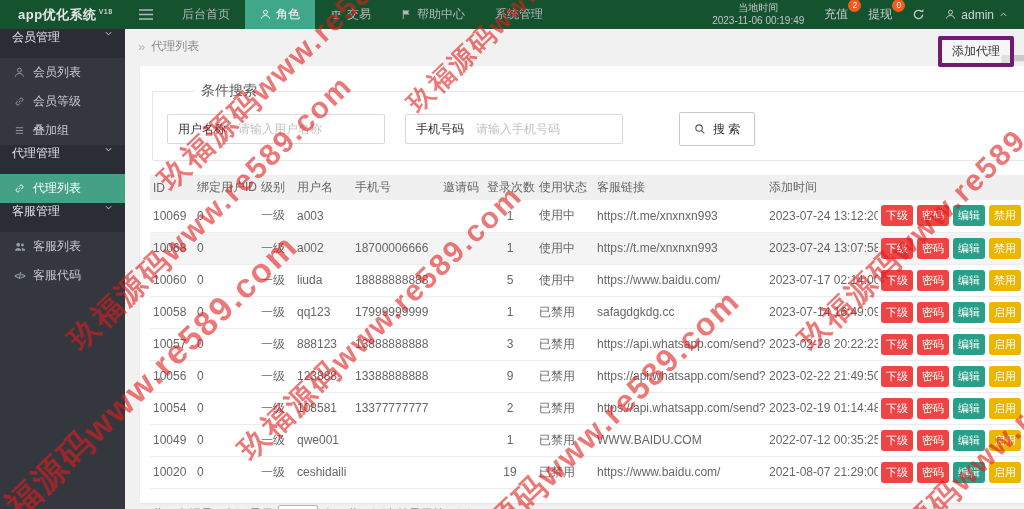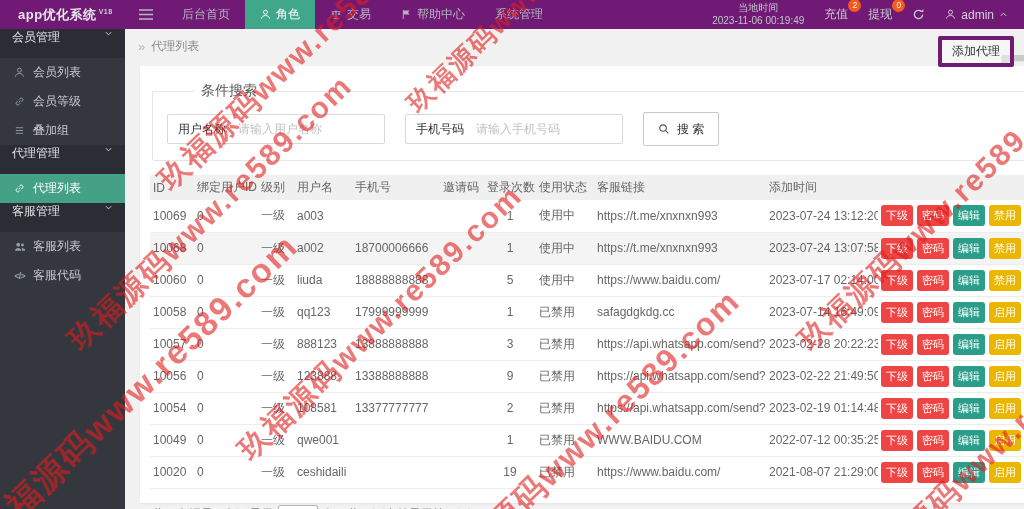--- a/index.html
+++ b/index.html
@@ -1,20 +1,20 @@
 <!DOCTYPE html>
 <html><head>
 <meta charset="utf-8">
 <style>
   * { box-sizing: border-box; margin: 0; padding: 0; }
   html,body { width:1024px; height:509px; overflow:hidden; }
   body { font-family:"Liberation Sans","DejaVu Sans",sans-serif; background:#f1f1f1; position:relative; }
 
   
-  .topnav { position:absolute; left:0; top:0; width:1024px; height:29px; background:#701a75; display:flex; align-items:stretch; z-index:20; }
+  .topnav { position:absolute; left:0; top:0; width:1024px; height:29px; background:#14532d; display:flex; align-items:stretch; z-index:20; }
   .logo { width:125px; display:flex; align-items:center; padding-left:18px; color:#e4e5e8; font-size:13px; font-weight:bold; letter-spacing:.5px; }
   .logo sup { font-size:7px; margin-left:2px; transform:translateY(-3px); color:#cfd0d4; }
   .burger { display:flex; align-items:center; padding:0 14px; cursor:pointer; color:#b5b9bf; }
   .nav-item { display:flex; align-items:center; gap:5px; padding:0 15px; font-size:12px; color:#b2b6bd; cursor:pointer; }
   .nav-item.active { background:#41a78a; color:#fff; }
   .nav-right { margin-left:auto; display:flex; align-items:center; gap:20px; padding-right:16px; color:#c9ccd2; }
   .localtime { text-align:center; font-size:10px; line-height:1.25; color:#c2c5cb; }
   .nav-link { position:relative; font-size:12px; color:#c9ccd2; cursor:pointer; }
   .badge { position:absolute; top:-7px; right:-13px; min-width:13px; height:13px; border-radius:7px; background:#f55b1f; color:#fff; font-size:8.5px; line-height:13px; text-align:center; padding:0 2px; }
   .userbox { display:flex; align-items:center; gap:5px; font-size:12px; color:#d2d4d9; cursor:pointer; }
@@ -37,21 +37,21 @@
 
   .card { position:absolute; left:15px; top:37px; width:938px; bottom:6px; background:#fff; border-radius:2px; box-shadow:0 1px 2px rgba(0,0,0,.06); padding:10px; z-index:2; }
 
   fieldset.search { border:1px solid #e6e6e6; border-radius:2px; margin:6px 2px 0; padding:12px 14px 14px; }
   fieldset.search legend { font-size:14px; color:#555; padding:0 6px; margin-left:28px; }
   .search-row { display:flex; align-items:center; gap:20px; }
   .input-group { display:flex; align-items:center; border:1px solid #d9d9d9; border-radius:2px; height:30px; background:#fff; }
   .input-group .ig-label { padding:0 10px; font-size:12px; color:#333; white-space:nowrap; }
   .input-group input { border:none; outline:none; width:148px; font-size:12px; color:#333; padding:0 8px 0 2px; }
   .input-group input::placeholder { color:#c2c2c2; }
-  .search-btn { display:flex; align-items:center; gap:7px; height:32px; padding:16px 14px; background:#fff; border:1px solid #c9c9c9; border-radius:2px; font-size:12px; color:#333; cursor:pointer; }
+  .search-btn { display:flex; align-items:center; gap:7px; height:32px; padding:16px 14px; background:#fff; border:1px solid #c9c9c9; border-radius:2px; font-size:12px; color:#333; cursor:pointer;margin-left:36px; }
   .search-btn .ic { color:#555; display:flex; }
 
   
   table.list { margin-top:14px; width:918px; border-collapse:collapse; table-layout:fixed; }
   table.list th { background:#f0f0f0; height:25px; font-weight:normal; font-size:12px; color:#666; text-align:left; padding:0 3px; white-space:nowrap; overflow:hidden; }
   table.list td { height:32px; font-size:12px; color:#666; border-bottom:1px solid #ededed; padding:0 3px; white-space:nowrap; overflow:hidden; }
   tr.hl td { background:#f4f4f4; }
   .c-link { font-size:10px; }
   .c-created_at { font-size:11px; }
   .c-login_count { text-align:center; }

